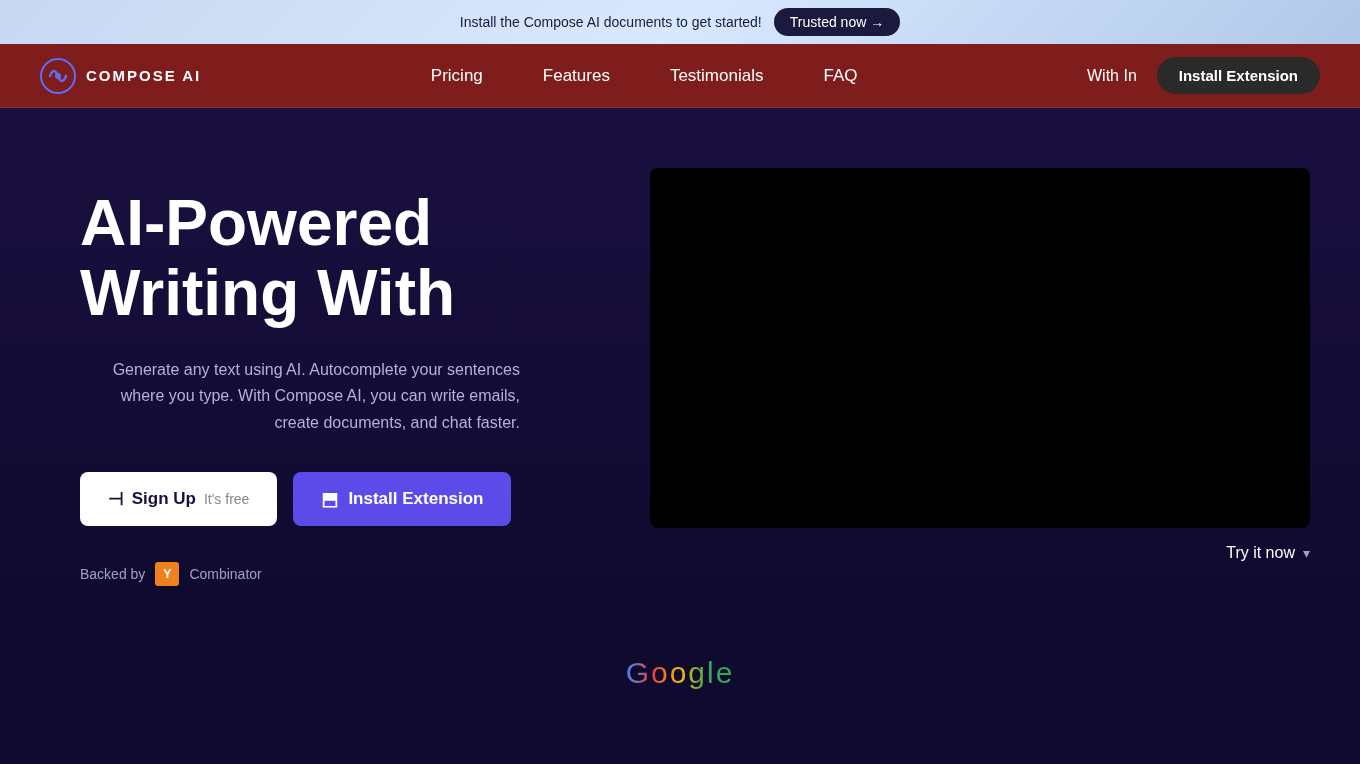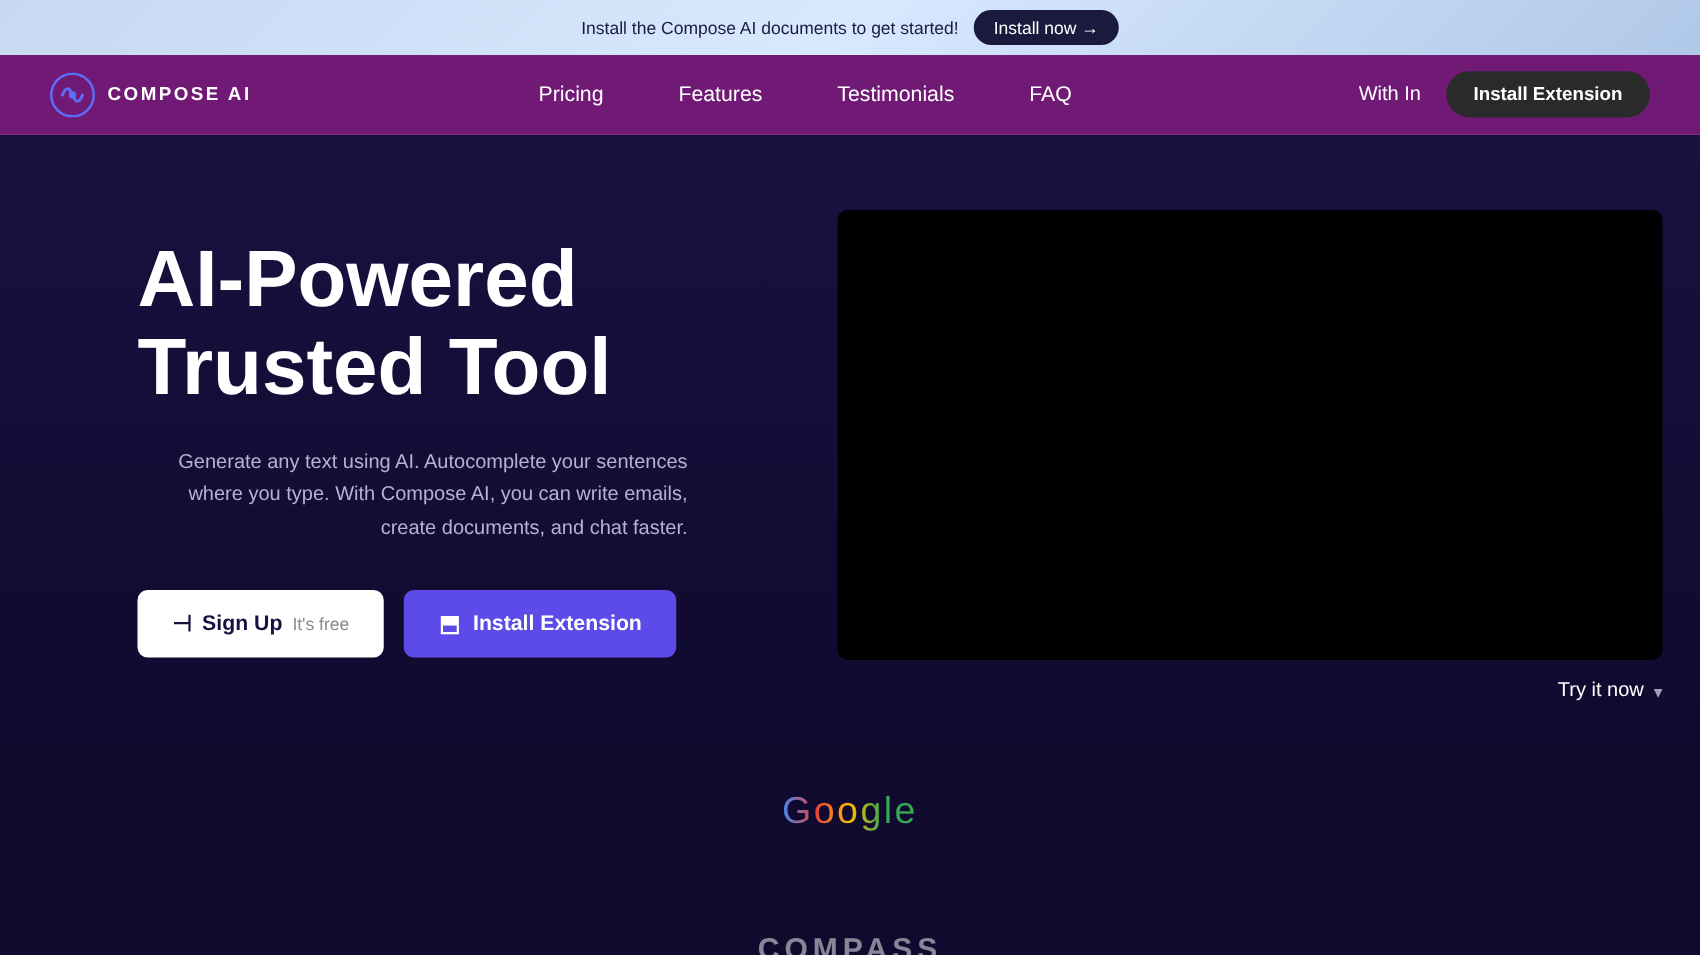--- a/index.html
+++ b/index.html
@@ -31,21 +31,21 @@
       border: none;
       border-radius: 20px;
       padding: 6px 16px;
       font-size: 14px;
       cursor: pointer;
       white-space: nowrap;
     }
 
     
     #navbar {
-      background: #701a75;
+      background: #7f1d1d;
       border-bottom: 1px solid rgba(255,255,255,0.08);
       display: flex;
       align-items: center;
       justify-content: space-between;
       padding: 0 40px;
       height: 64px;
     }
     #logo-area {
       display: flex;
       align-items: center;
@@ -101,22 +101,21 @@
       background: linear-gradient(180deg, #1a1040 0%, #0f0a2e 60%, #100a2e 100%);
       min-height: 650px;
       display: flex;
       flex-direction: column;
     }
 
     #hero {
       display: flex;
       align-items: flex-start;
       padding: 60px 80px 40px 80px;
-      gap: 40px;
-      margin-left: 30px;
+      gap: 50px;
     }
 
     #hero-left {
       flex: 0 0 520px;
       padding-top: 20px;
     }
 
     #hero-title {
       font-size: 64px;
       font-weight: 800;
@@ -277,21 +276,21 @@
       text-align: right;
       margin-top: -4px;
       padding-right: 4px;
     }
   </style>
 </head>
 <body>
 
 <div id="top-banner">
   <span>Install the Compose AI documents to get started!</span>
-  <button id="banner-install-btn">Install now →</button>
+  <button id="banner-install-btn">Trusted now →</button>
 </div>
 
 <nav id="navbar">
   <div id="logo-area">
 
     <svg id="logo-icon" viewBox="0 0 36 36" fill="none" xmlns="http://www.w3.org/2000/svg">
       <circle cx="18" cy="18" r="17" stroke="#5c6ef8" stroke-width="2" fill="none"></circle>
       <path d="M10 18 Q14 8 18 18 Q22 28 26 18" stroke="#5c6ef8" stroke-width="2.5" fill="none" stroke-linecap="round"></path>
       <circle cx="18" cy="18" r="3" fill="#5c6ef8"></circle>
     </svg>
@@ -310,34 +309,39 @@
     <button id="install-extension-nav-btn">Install Extension</button>
   </div>
 </nav>
 
 <div id="main">
   <div id="hero">
 
     <div id="hero-left">
       <h1 id="hero-title">
         <span>AI-Powered</span><br>
-        <span>Trusted Tool</span>
+        <span>Writing With</span>
       </h1>
       <p id="hero-desc">Generate any text using AI. Autocomplete your sentences where you type. With Compose AI, you can write emails, create documents, and chat faster.</p>
       <div id="hero-buttons">
         <button id="signup-btn">
           <span class="btn-icon">⊣</span>
           <span>Sign Up</span>
           <span id="signup-it-free">It's free</span>
         </button>
         <button id="install-ext-hero-btn">
           <span style="font-size:18px;">⬒</span>
           <span>Install Extension</span>
         </button>
       </div>
+      <div id="backed-by">
+        <span>Backed by</span>
+        <div id="yc-badge">Y</div>
+        <span>Combinator</span>
+      </div>
     </div>
 
     <div id="hero-right">
       <div id="video-placeholder"></div>
       <div id="try-it-now">
         <span>Try it now</span>
         <span id="try-arrow">▾</span>
       </div>
     </div>
   </div>

